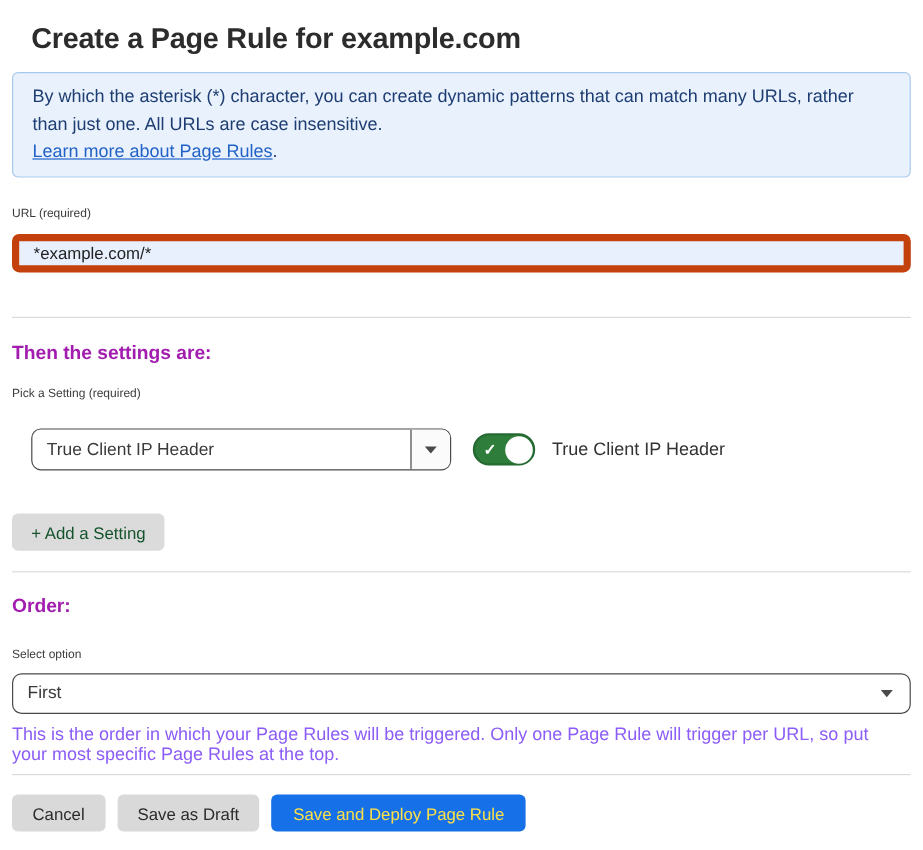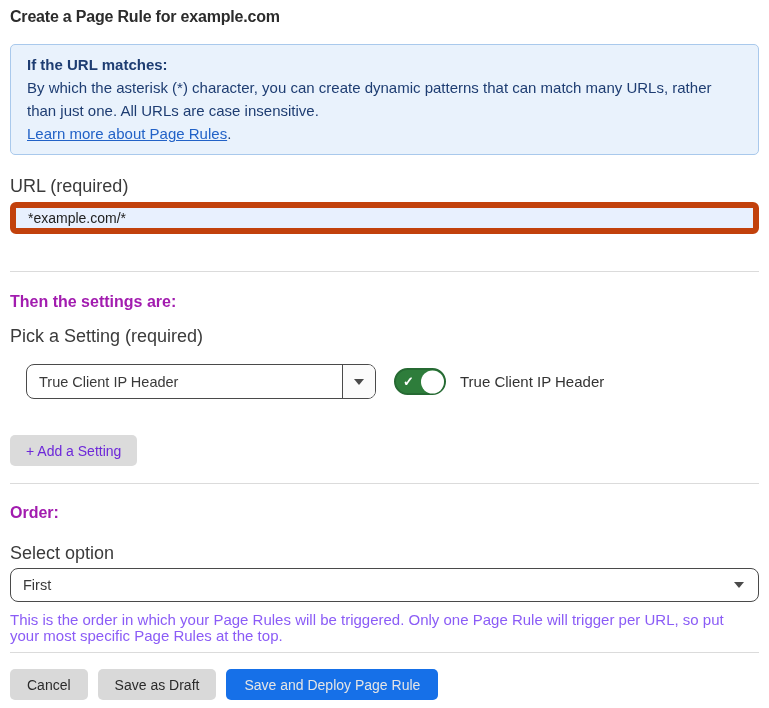--- a/index.html
+++ b/index.html
@@ -8,23 +8,23 @@
     width: 769px;
     height: 708px;
     background: #ffffff;
     font-family: "Liberation Sans", sans-serif;
     color: #333333;
     overflow: hidden;
   }
   .page { padding: 0 10px; }
 
   .page-title {
-    margin: 0;
+    margin: 16px;
     padding-top: 5px;
-    font-size: 16px;
+    font-size: 24px;
     line-height: 23px;
     font-weight: 700;
     color: #2c2c2c;
     letter-spacing: -0.2px;
   }
 
   .info-box {
     margin-top: 16px;
     background: #e9f2fc;
     border: 1px solid #a9c9ec;
@@ -37,21 +37,21 @@
   .info-heading { font-weight: 700; }
   .info-body { }
   .info-link {
     color: #2262c7;
     text-decoration: underline;
     cursor: pointer;
   }
   .info-link-suffix { color: #1e3d72; }
 
   .field-label {
-    font-size: 18px;
+    font-size: 10px;
     line-height: 16px;
     color: #3b3b3b;
   }
   .url-label { margin: 23px 0 8px; }
 
   .url-input {
     display: block;
     width: 100%;
     height: 32px;
     background: #e8f0fe;
@@ -158,21 +158,21 @@
   }
 
   .add-setting-btn {
     margin-top: 36px;
     background: #dbdbdb;
     border: none;
     border-radius: 5px;
     height: 31px;
     padding: 0 16px;
     font-size: 14px;
-    color: #6d28d9;
+    color: #14532d;
     font-family: "Liberation Sans", sans-serif;
     cursor: pointer;
   }
 
   .order-select {
     width: 100%;
     height: 34px;
     border: 1.5px solid #4a4a4a;
     border-radius: 8px;
     background: #ffffff;
@@ -207,33 +207,32 @@
     font-family: "Liberation Sans", sans-serif;
     cursor: pointer;
   }
   .btn-secondary {
     background: #d9d9d9;
     color: #2b2b2b;
     padding: 0 17px;
   }
   .btn-primary {
     background: #1670e8;
-    color: #e5e5e5;
+    color: #fde047;
     padding: 0 18px;
   }
 </style>
 </head>
 <body>
 
 <div class="page">
 
   <h1 class="page-title">Create a Page Rule for example.com</h1>
 
   <div class="info-box">
-    <div class="info-heading">If the URL matches:</div>
     <div class="info-body"><span>By which the asterisk (*) character, you can create dynamic patterns that can match many URLs, rather than just one. All URLs are case insensitive.</span></div>
     <div><a class="info-link">Learn more about Page Rules</a><span class="info-link-suffix">.</span></div>
   </div>
 
   <div class="field-label url-label">URL (required)</div>
   <input class="url-input" type="text" value="*example.com/*" style="">
 
   <hr class="divider divider-1">
 
   <div class="section-heading">Then the settings are:</div>

